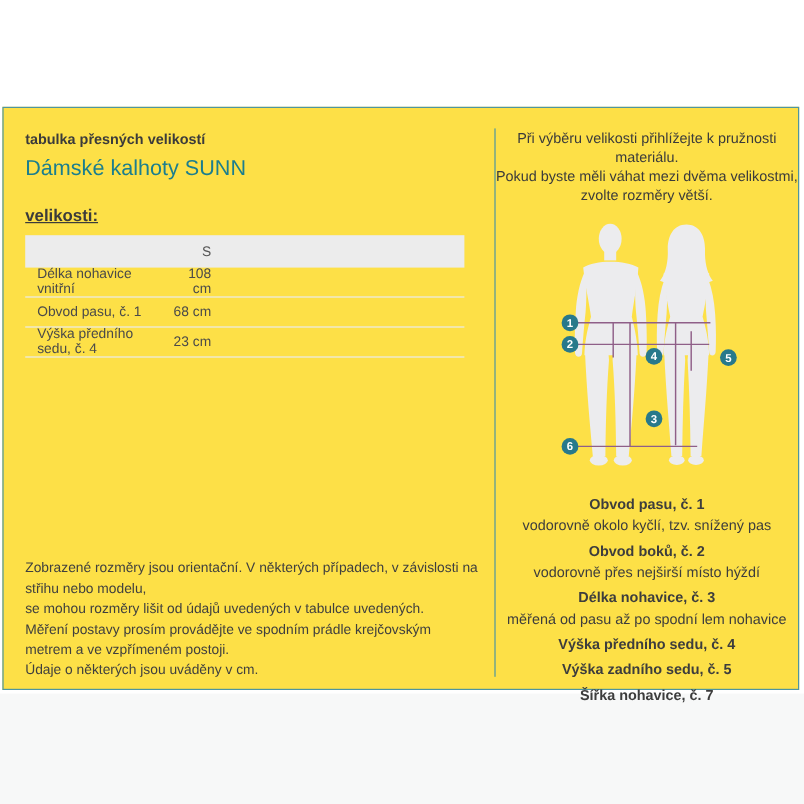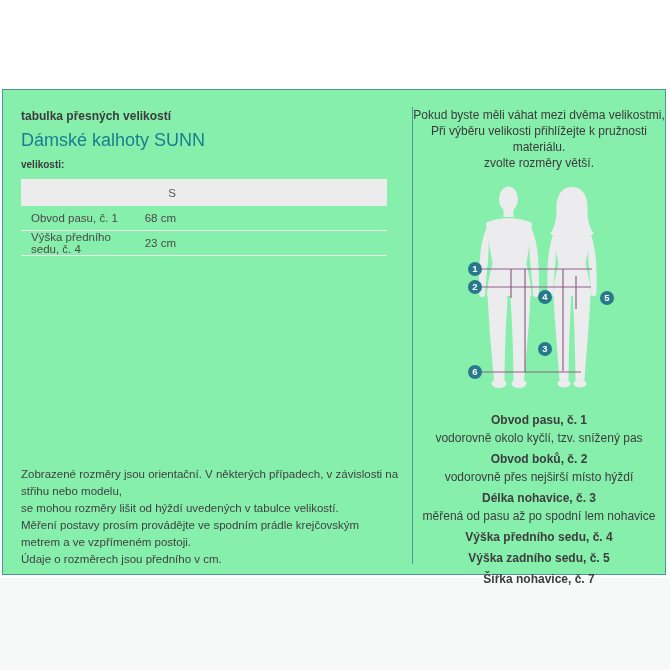--- a/index.html
+++ b/index.html
@@ -9,31 +9,31 @@
     font-family:"Liberation Sans", sans-serif;
     color:#3d3d3d;
     -webkit-font-smoothing:antialiased;
   }
   .bottom-strip {
     position:absolute; left:0; top:578px; width:670px; height:92px;
     background:#f7f8f8;
   }
   .frame {
     position:absolute; left:2px; top:89px; width:664px; height:486px;
-    border:1px solid #4e95a0; background:#86efac; box-sizing:border-box;
+    border:1px solid #4e95a0; background:#fde047; box-sizing:border-box;
   }
   .divider {
     position:absolute; left:409px; top:17px; width:1px; height:457px;
     background:#4e95a0;
   }
   
   .left-pane { position:absolute; left:0; top:0; width:409px; height:100%; }
   .eyebrow { margin:19px 0 0 18px; font-size:12px; font-weight:bold; color:#3b3b3b; }
   .page-title { margin:7px 0 0 18px; font-size:18px; font-weight:normal; color:#1b7e8e; }
-  .sizes-label { margin:8px 0 0 18px; font-size:10px; font-weight:bold; color:#3b3b3b; }
+  .sizes-label { margin:20px 0 0 18px; font-size:14px; font-weight:bold; color:#3b3b3b;text-decoration:underline; }
   .size-table { margin:9px 0 0 18px; width:366px; font-size:11.5px; }
   .t-row { display:flex; align-items:center; height:24px; border-bottom:1px solid #ebebeb; color:#4a4a4a; }
   .t-head { height:27px; background:#ececec; border-bottom:none; color:#555; }
   .c1 { flex:0 0 108px; padding-left:10px; }
   .c2 { flex:0 0 37px; text-align:right; }
   .c-fill { flex:1; }
   .notes { position:absolute; left:18px; bottom:6px; width:380px;
            font-size:11.5px; line-height:17px; color:#3f3f3f;margin-top:44px; }
   
   .right-pane { position:absolute; left:410px; top:0; width:252px; height:100%; text-align:center; }
@@ -57,43 +57,48 @@
     <div class="page-title">Dámské kalhoty SUNN</div>
     <div class="sizes-label">velikosti:</div>
 
     <div class="size-table">
       <div class="t-row t-head">
         <div class="c1"></div>
         <div class="c2">S</div>
         <div class="c-fill"></div>
       </div>
       <div class="t-row">
+        <div class="c1">Délka nohavice vnitřní</div>
+        <div class="c2">108 cm</div>
+        <div class="c-fill"></div>
+      </div>
+      <div class="t-row">
         <div class="c1">Obvod pasu, č. 1</div>
         <div class="c2">68 cm</div>
         <div class="c-fill"></div>
       </div>
       <div class="t-row">
         <div class="c1">Výška předního sedu, č. 4</div>
         <div class="c2">23 cm</div>
         <div class="c-fill"></div>
       </div>
     </div>
 
     <div class="notes">
       <div>Zobrazené rozměry jsou orientační. V některých případech, v závislosti na střihu nebo modelu,</div>
-      <div>se mohou rozměry lišit od hýždí uvedených v tabulce velikostí.</div>
+      <div>se mohou rozměry lišit od údajů uvedených v tabulce uvedených.</div>
       <div>Měření postavy prosím provádějte ve spodním prádle krejčovským metrem a ve vzpřímeném postoji.</div>
-      <div>Údaje o rozměrech jsou předního v cm.</div>
+      <div>Údaje o některých jsou uváděny v cm.</div>
     </div>
   </div>
 
   <div class="right-pane">
     <div class="intro">
+      <div>Při výběru velikosti přihlížejte k pružnosti materiálu.</div>
       <div>Pokud byste měli váhat mezi dvěma velikostmi,</div>
-      <div>Při výběru velikosti přihlížejte k pružnosti materiálu.</div>
       <div>zvolte rozměry větší.</div>
     </div>
 
     <svg class="figure-svg" width="240" height="220" viewBox="0 0 240 220">
 
       <g fill="#ececee">
         <ellipse cx="89.5" cy="15" rx="9.5" ry="12.5"></ellipse>
         <rect x="84.5" y="23" width="10" height="10"></rect>
         <path d="M 67 39 C 77 32.5, 102 32.5, 113 39 C 112 54, 109 68, 107.5 80 C 110.5 92, 112.3 102, 112.5 112 L 68 112 C 68.3 102, 70 92, 73.5 80 C 72 68, 68.5 54, 67 39 Z"></path>
         <path d="M 68.5 42 C 64 51, 61.5 64, 60.8 76 C 60 90, 59.8 101, 60.2 110 C 60.3 114, 65.5 114.5, 66 110.5 C 66.8 99, 67.8 87, 69 76 C 70 64, 70 51, 68.5 42 Z"></path>

